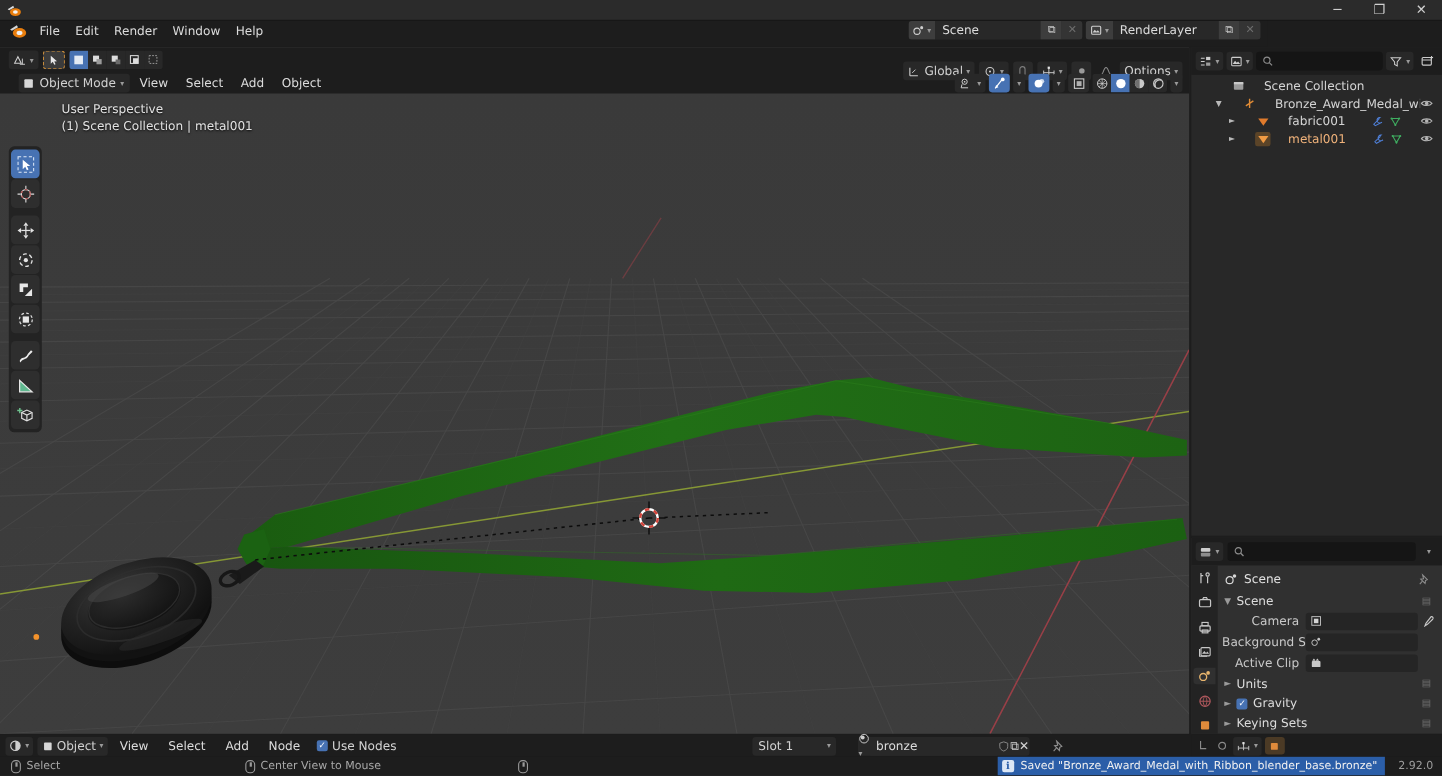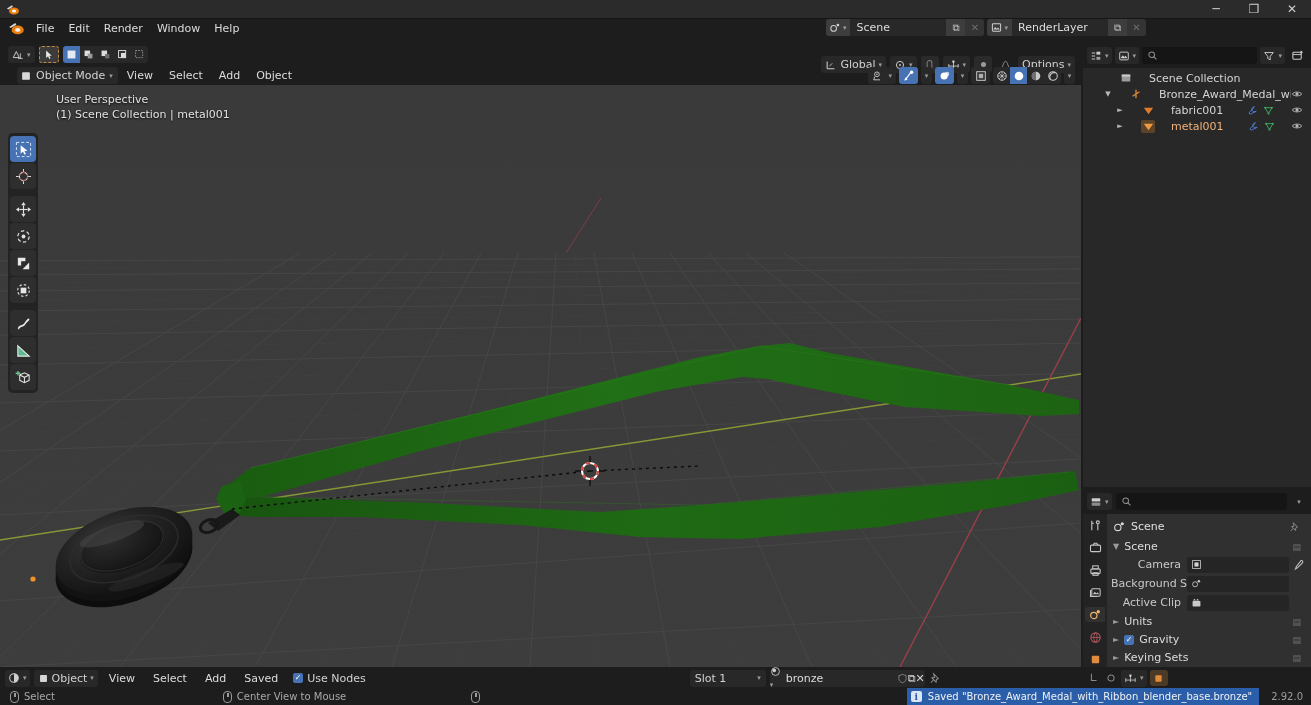--- a/index.html
+++ b/index.html
@@ -972,27 +972,27 @@
     <div class="pill">
       <svg width="11" height="11" viewBox="0 0 14 14">
           <rect x="2.6" y="2.6" width="8.8" height="8.8" rx="1" fill="#d6d6d6"></rect>
         </svg>
       <span>Object</span>
       <i class="caret" style="font-style:normal">▾</i>
     </div>
     <div class="menu-item">View</div>
     <div class="menu-item">Select</div>
     <div class="menu-item">Add</div>
-    <div class="menu-item">Saved</div>
+    <div class="menu-item">Node</div>
     <div style="display:flex;align-items:center;gap:4px;padding-left:4px;">
       <span class="chk">✓</span>
       <span>Use Nodes</span>
     </div>
 
-    <div style="display:flex;align-items:center;gap:4px;margin-left:320px;">
+    <div style="display:flex;align-items:center;gap:20px;margin-left:320px;">
       <div class="slot-box">
         <span>Slot 1</span>
         <i class="caret" style="font-style:normal">▾</i>
       </div>
       <div class="mat-box">
         <span class="icoslot">
           <svg width="11" height="11" viewBox="0 0 14 14">
               <circle cx="7" cy="7" r="5" fill="none" stroke="#cfcfcf" stroke-width="1.1"></circle>
               <circle cx="5.4" cy="5.6" r="2.3" fill="#cfcfcf"></circle>
             </svg>

